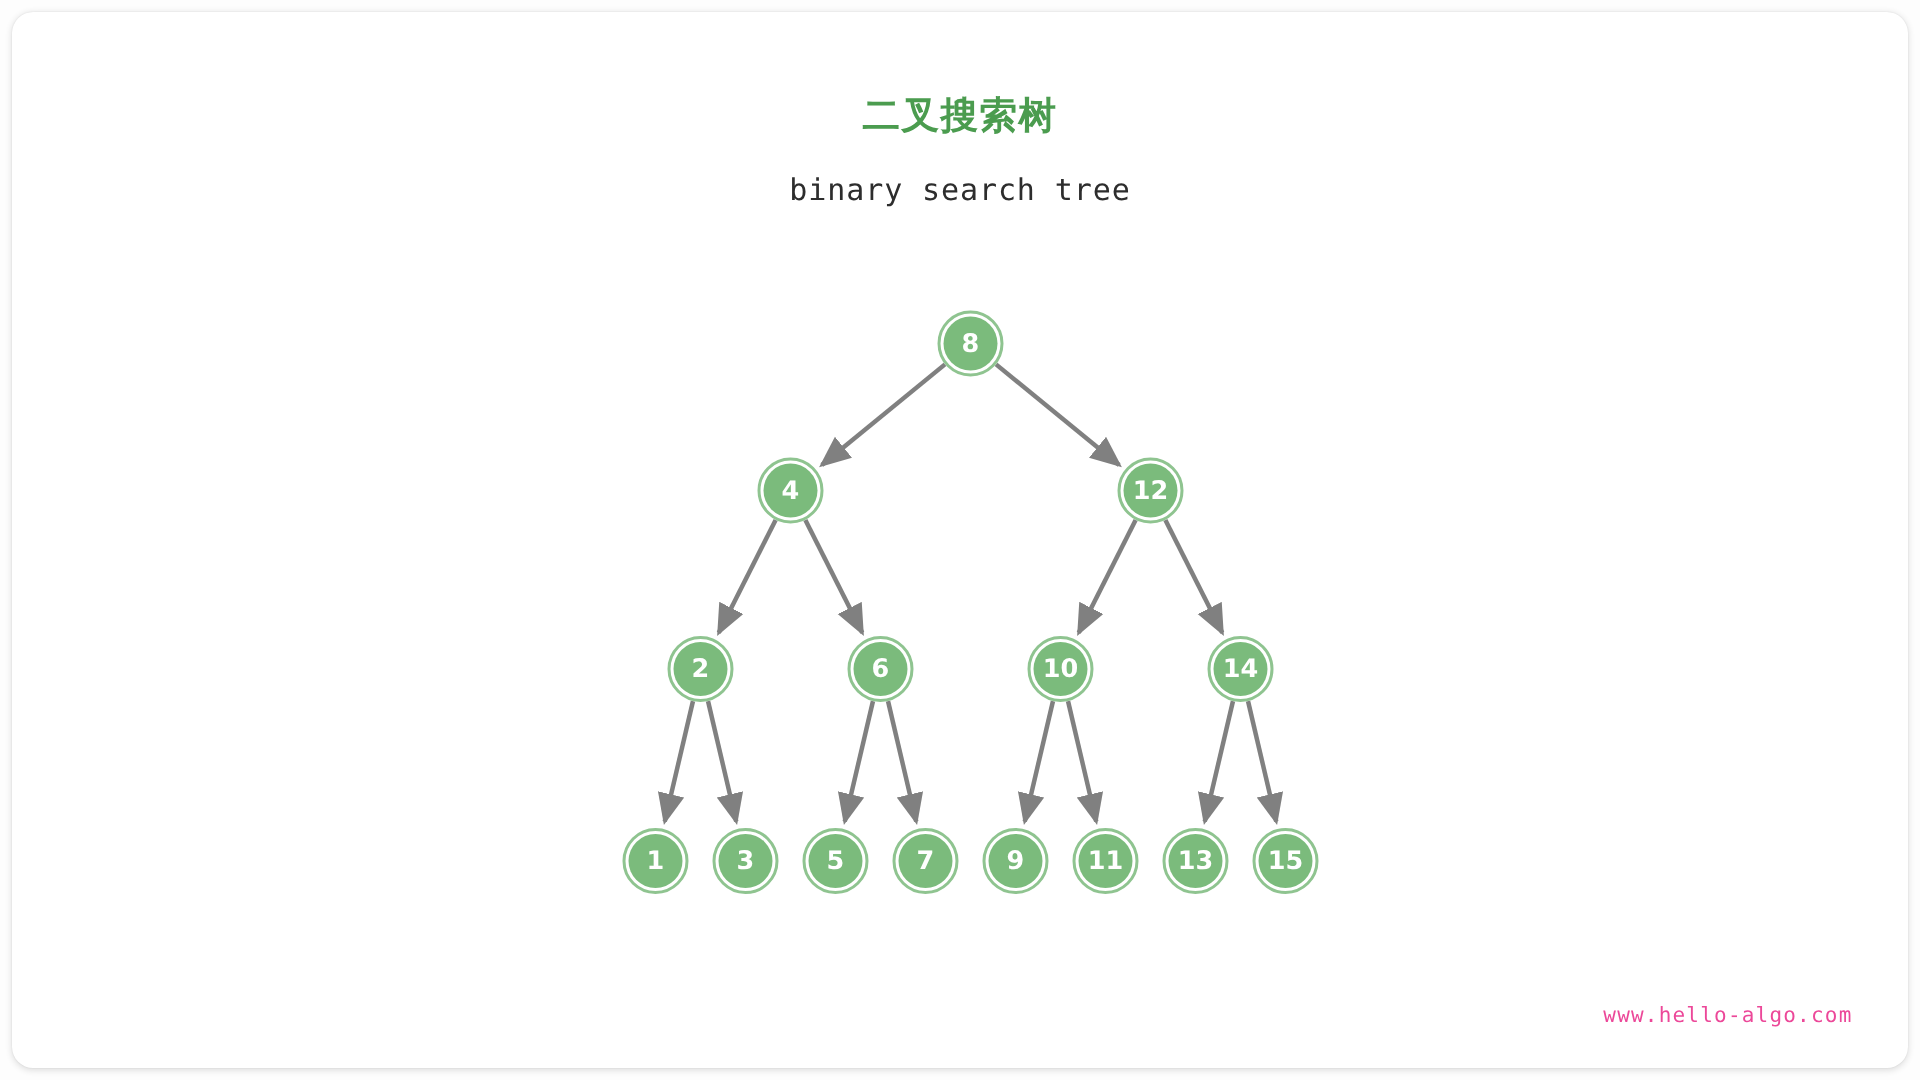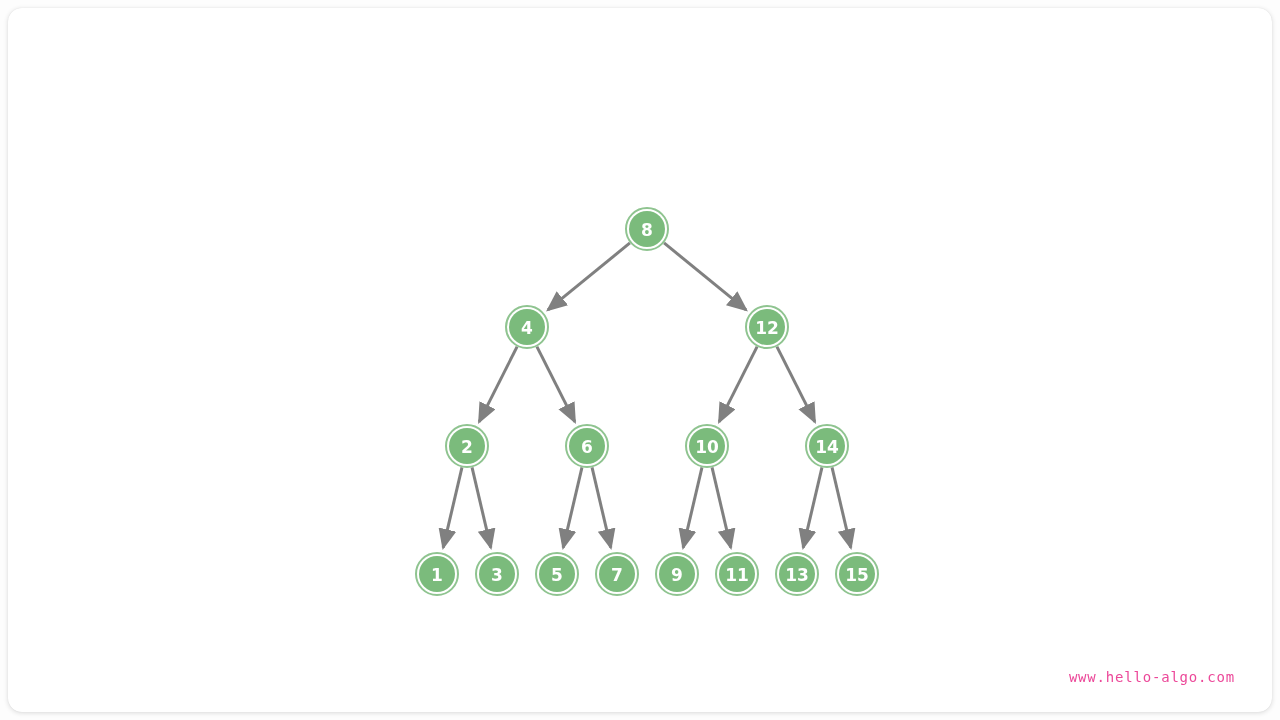--- a/index.html
+++ b/index.html
@@ -89,21 +89,23 @@
     text-anchor: middle;
     dominant-baseline: central;
   }
 </style>
 </head>
 <body>
 
 <div id="stage">
   <div id="card">
 
-
+    <div id="title">二叉搜索树</div>
+
+    <div id="subtitle">binary search tree</div>
 
     <svg id="tree-svg" viewBox="0 -8 1264 704">
       <defs>
         <marker id="arrow-head" markerWidth="8" markerHeight="8" refX="6.2" refY="3" orient="auto" markerUnits="strokeWidth">
           <path d="M0,0 L7,3 L0,6 z" fill="#808080"></path>
         </marker>
       </defs>
       <g id="edges-layer">
           <line x1="621.9602931930939" y1="226.91576055897332" x2="539.9123674448393" y2="293.92156658671456" class="edge-line" marker-end="url(#arrow-head)"></line>
           <line x1="656.0397068069061" y1="226.91576055897332" x2="738.0876325551607" y2="293.92156658671456" class="edge-line" marker-end="url(#arrow-head)"></line>

